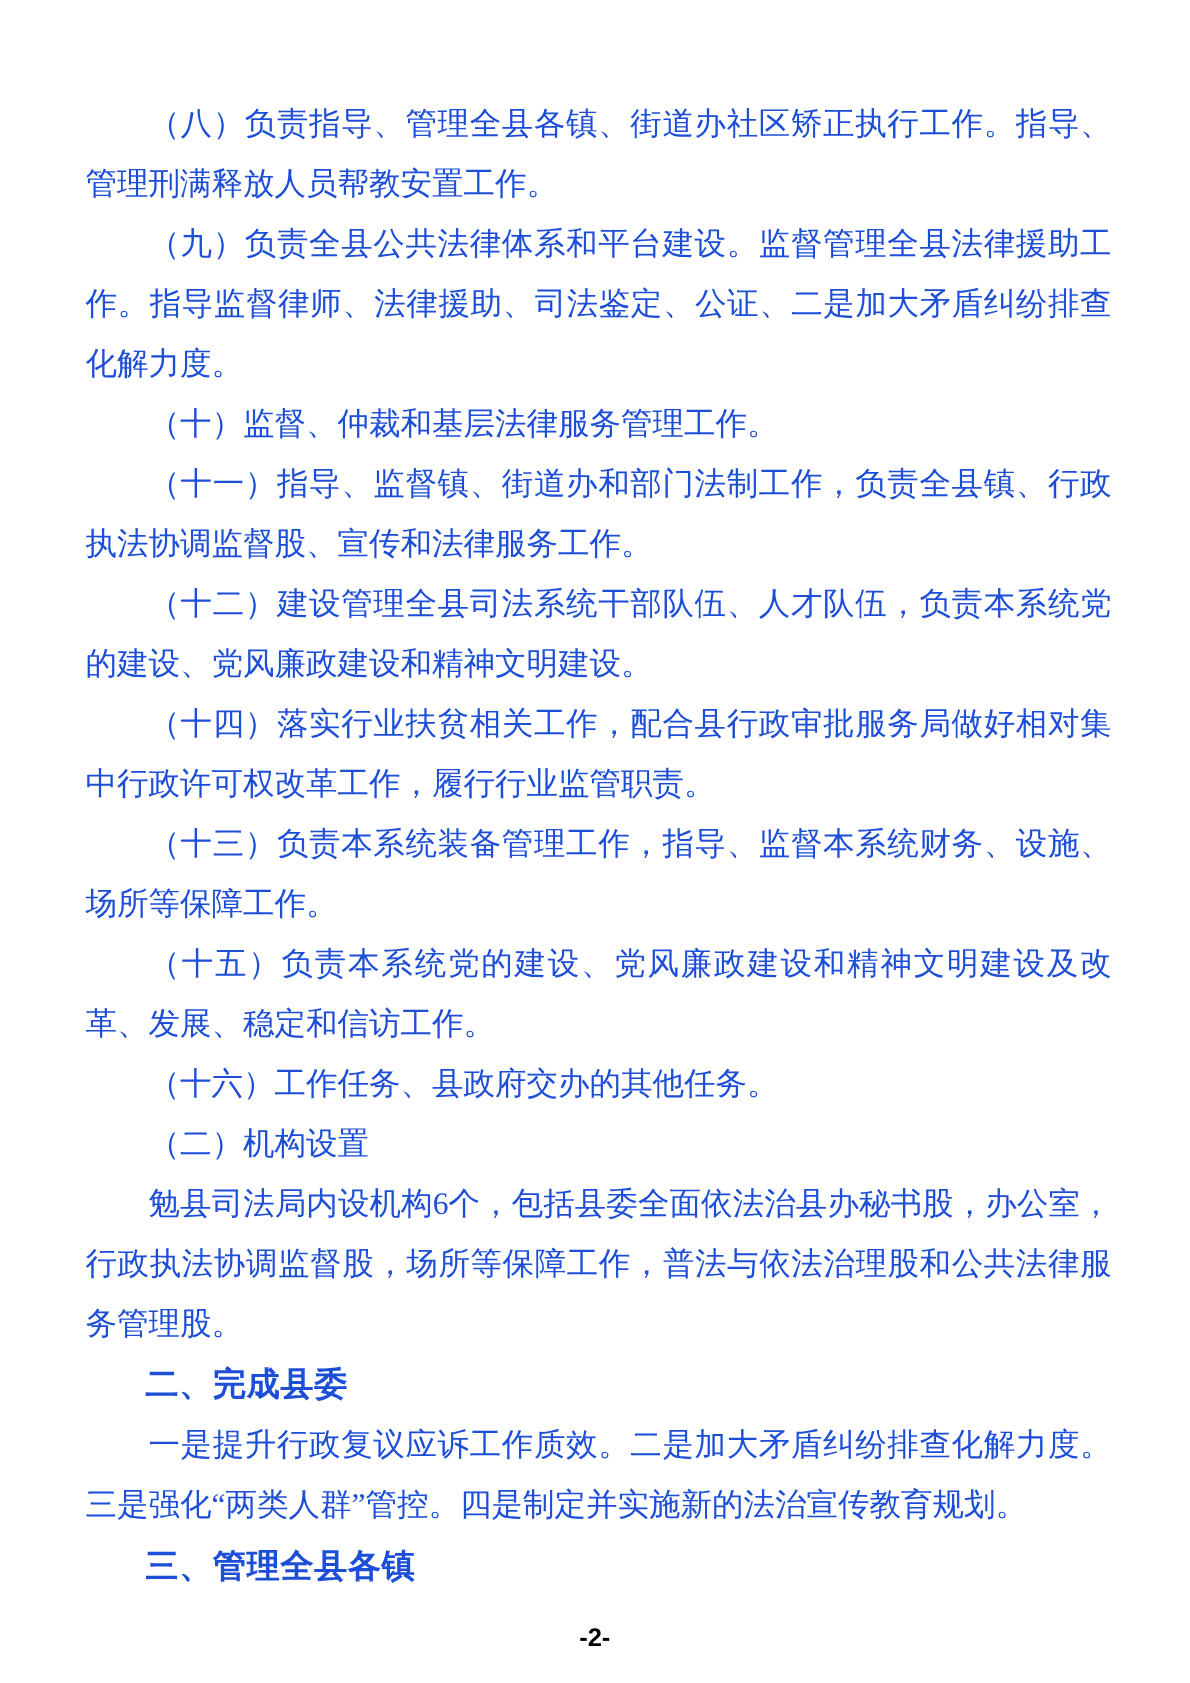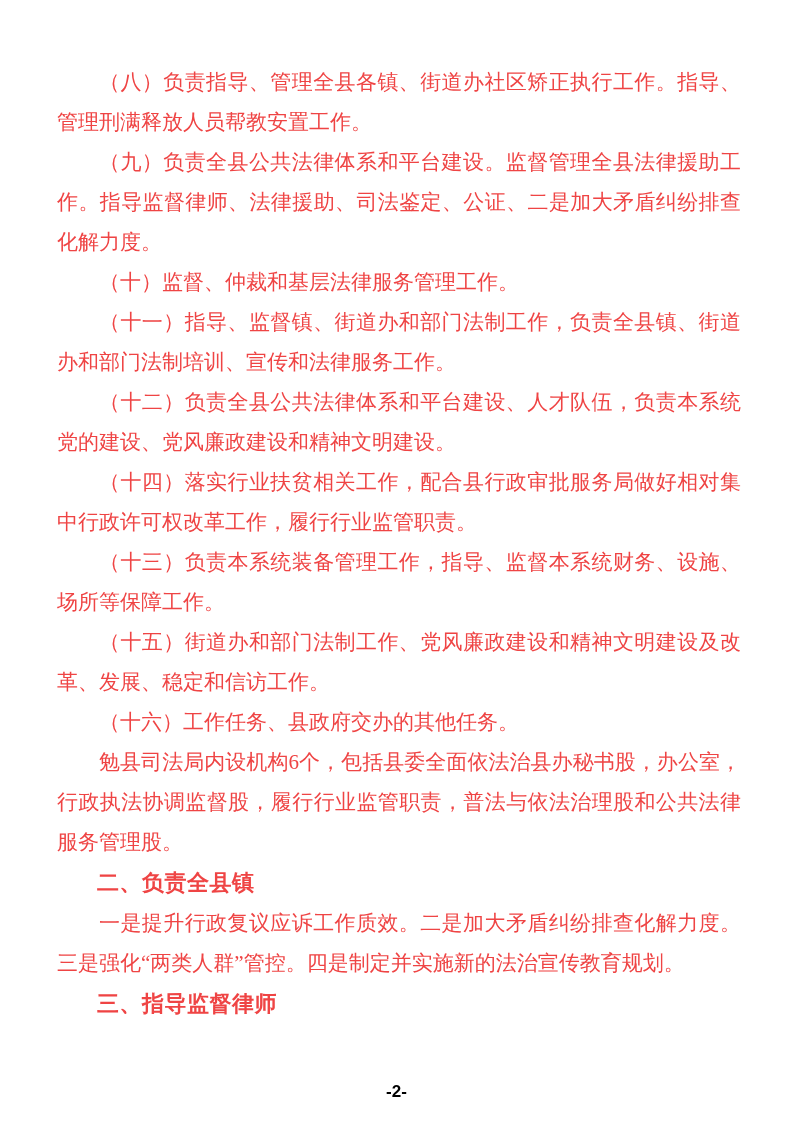--- a/index.html
+++ b/index.html
@@ -13,21 +13,21 @@
     height: 1122px;
     background: #ffffff;
     overflow: hidden;
     font-family: "Liberation Serif", "DejaVu Serif", serif;
   }
   .doc-body {
     position: absolute;
     top: 62px;
     left: 57px;
     width: 684px;
-    color: #ef4444;
+    color: #1d4ed8;
     font-size: 21px;
     line-height: 40px;
     text-align: justify;
     text-justify: inter-character;
   }
   .doc-body p {
     margin: 0;
   }
   p.body {
     text-indent: 2em;
@@ -55,25 +55,26 @@
   }
 </style>
 </head>
 <body>
 
 <div class="page">
   <div class="doc-body" id="doc-body">
       <p class="body">（八）负责指导、管理全县各镇、街道办社区矫正执行工作。指导、管理刑满释放人员帮教安置工作。</p>
       <p class="body">（九）负责全县公共法律体系和平台建设。监督管理全县法律援助工作。指导监督律师、法律援助、司法鉴定、公证、二是加大矛盾纠纷排查化解力度。</p>
       <p class="body">（十）监督、仲裁和基层法律服务管理工作。</p>
-      <p class="body">（十一）指导、监督镇、街道办和部门法制工作，负责全县镇、街道办和部门法制培训、宣传和法律服务工作。</p>
-      <p class="body">（十二）负责全县公共法律体系和平台建设、人才队伍，负责本系统党的建设、党风廉政建设和精神文明建设。</p>
+      <p class="body">（十一）指导、监督镇、街道办和部门法制工作，负责全县镇、行政执法协调监督股、宣传和法律服务工作。</p>
+      <p class="body">（十二）建设管理全县司法系统干部队伍、人才队伍，负责本系统党的建设、党风廉政建设和精神文明建设。</p>
       <p class="body">（十四）落实行业扶贫相关工作，配合县行政审批服务局做好相对集中行政许可权改革工作，履行行业监管职责。</p>
       <p class="body">（十三）负责本系统装备管理工作，指导、监督本系统财务、设施、场所等保障工作。</p>
-      <p class="body">（十五）街道办和部门法制工作、党风廉政建设和精神文明建设及改革、发展、稳定和信访工作。</p>
+      <p class="body">（十五）负责本系统党的建设、党风廉政建设和精神文明建设及改革、发展、稳定和信访工作。</p>
       <p class="body">（十六）工作任务、县政府交办的其他任务。</p>
-      <p class="body">勉县司法局内设机构6个，包括县委全面依法治县办秘书股，办公室，行政执法协调监督股，履行行业监管职责，普法与依法治理股和公共法律服务管理股。</p>
-      <p class="heading">二、负责全县镇</p>
+      <p class="body">（二）机构设置</p>
+      <p class="body">勉县司法局内设机构6个，包括县委全面依法治县办秘书股，办公室，行政执法协调监督股，场所等保障工作，普法与依法治理股和公共法律服务管理股。</p>
+      <p class="heading">二、完成县委</p>
       <p class="body">一是提升行政复议应诉工作质效。二是加大矛盾纠纷排查化解力度。三是强化“两类人群”管控。四是制定并实施新的法治宣传教育规划。</p>
-      <p class="heading">三、指导监督律师</p>
+      <p class="heading">三、管理全县各镇</p>
     </div>
   <div class="page-number">-2-</div>
 </div>
 
 </body></html>

